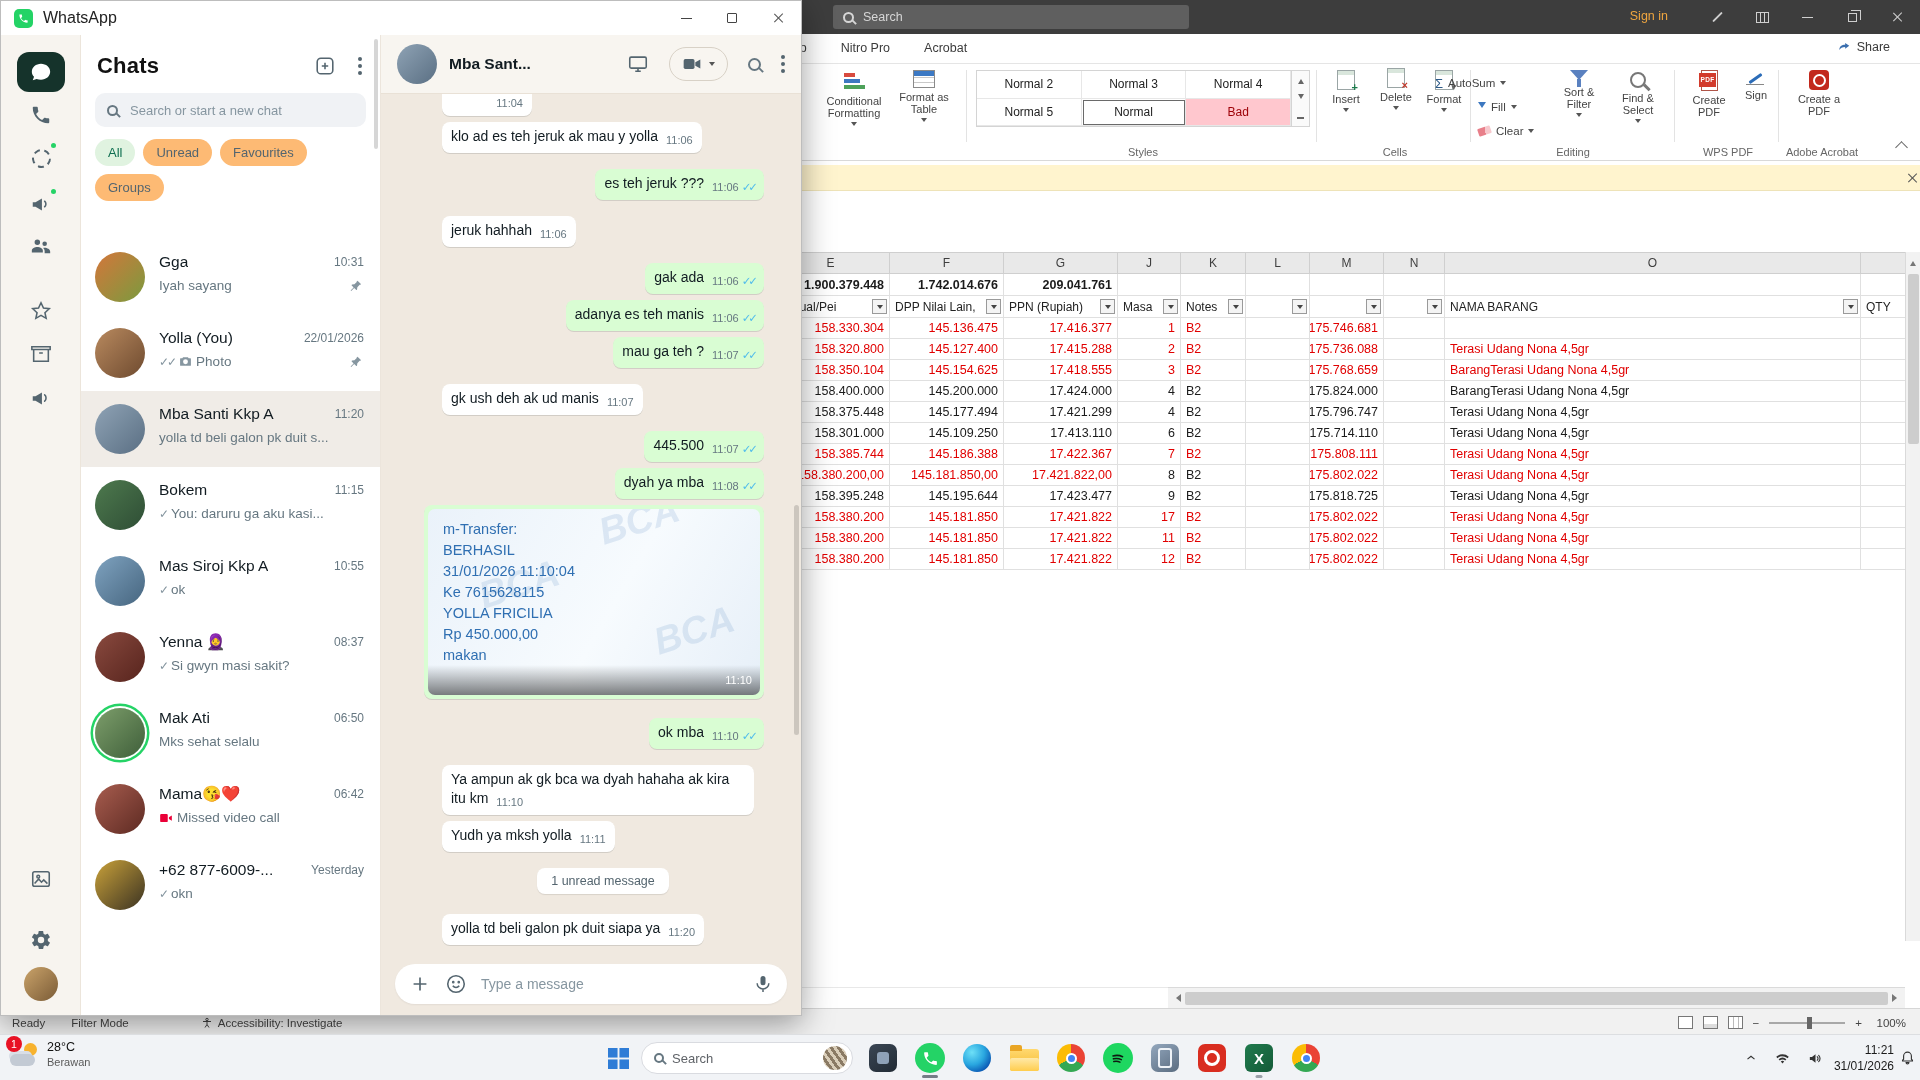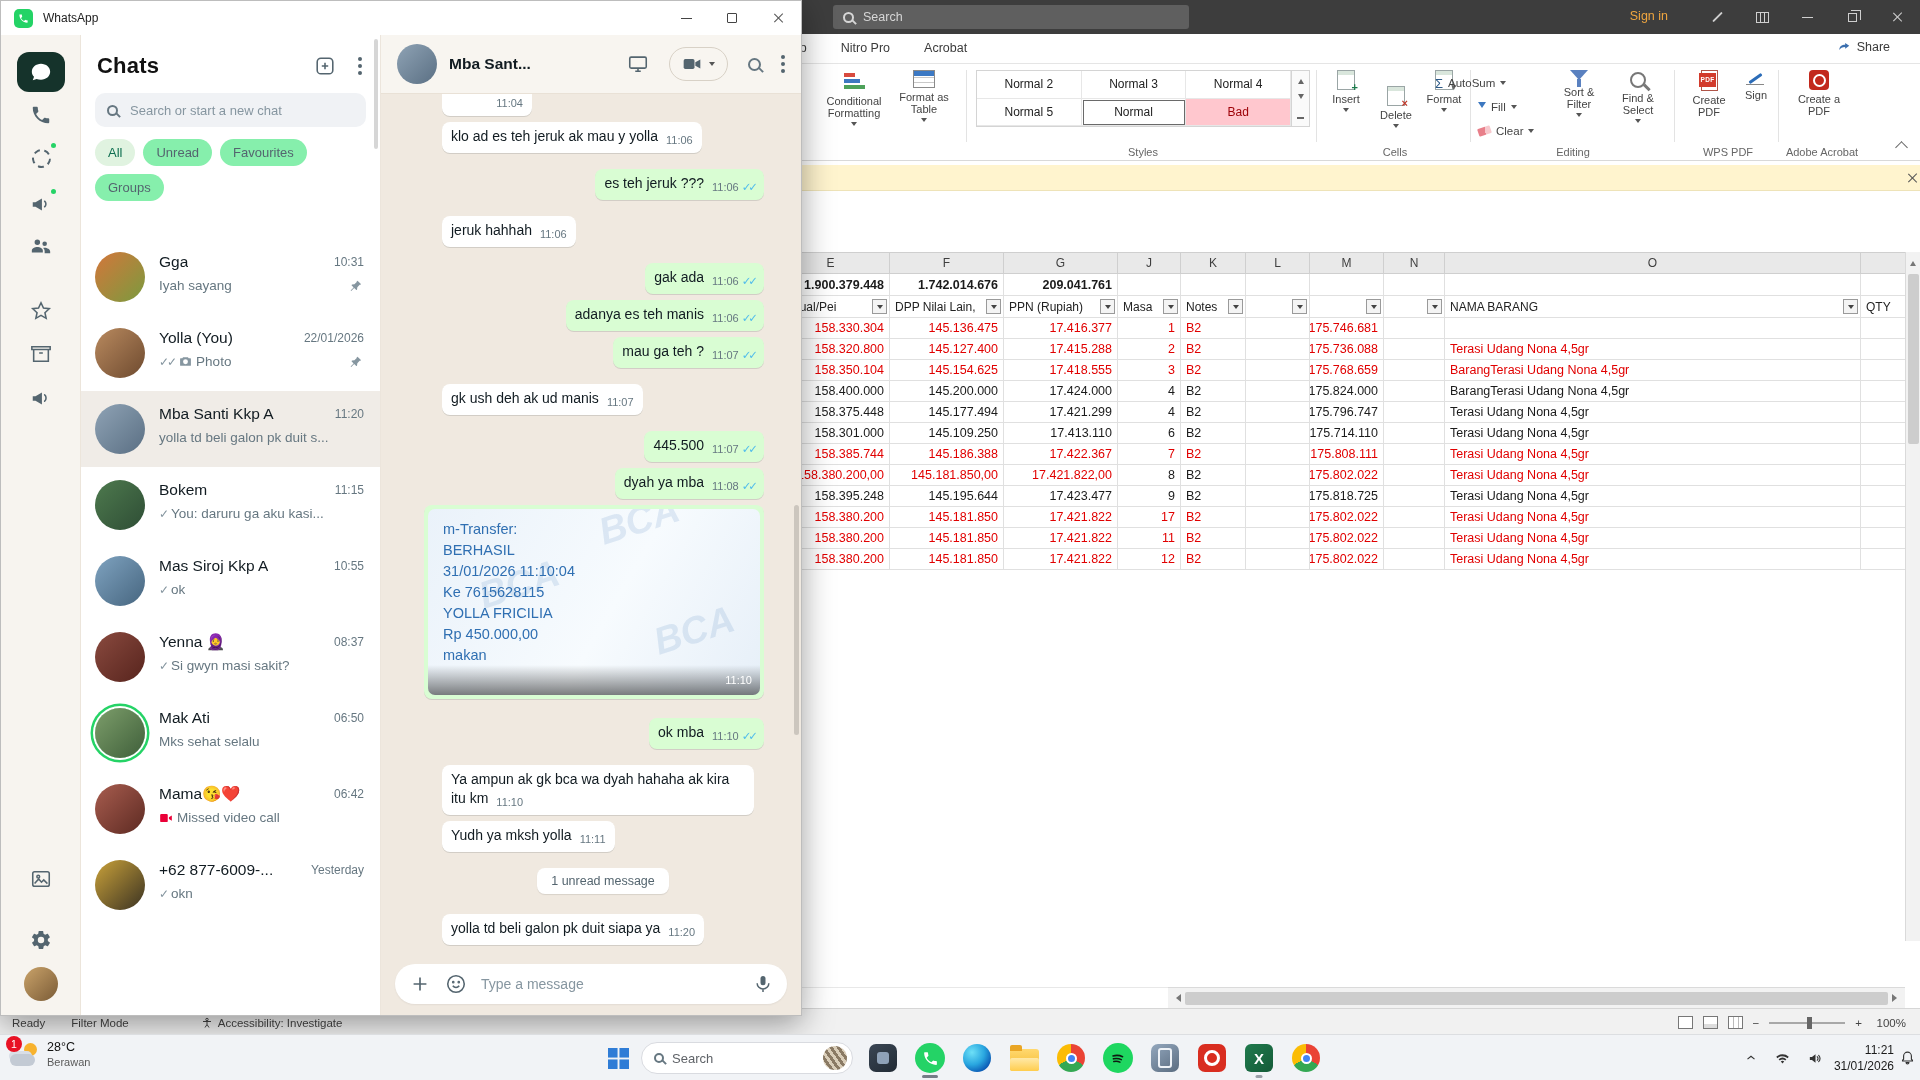--- a/index.html
+++ b/index.html
@@ -107,21 +107,21 @@
 .vw.b{background:linear-gradient(#fff 60%,#ddd 0)}
 .vw.c{background:repeating-linear-gradient(90deg,#fff 0 4px,#bbb 4px 5px)}
 .zoom-track{width:76px;height:2px;background:#a8a8a8;position:relative}
 .zoom-knob{position:absolute;left:50%;top:-5px;width:5px;height:12px;background:#666}
 .zoom-val{min-width:34px;text-align:right}
 
 
 .wa{position:absolute;left:0;top:0;width:802px;height:1016px;background:#fff;box-shadow:0 8px 30px rgba(0,0,0,.38);border:1px solid #bdbdbd;z-index:10}
 .wa-titlebar{height:34px;display:flex;align-items:center;padding-left:13px;gap:10px;background:#fff}
 .wa-logo{width:19px;height:19px;border-radius:5px;background:#24d366;display:flex;align-items:center;justify-content:center}
-.wa-title{font-size:12px;color:#222}
+.wa-title{font-size:16px;color:#222}
 .wa-winbtns{margin-left:auto;display:flex;height:34px}
 .wbtn{width:46px;display:flex;align-items:center;justify-content:center;cursor:pointer}
 .ic-minD{width:11px;border-top:1.4px solid #444}
 .ic-maxD{width:10px;height:10px;border:1.3px solid #444;border-radius:1px}
 
 .wa-rail{position:absolute;left:0;top:34px;bottom:0;width:80px;background:#f7f4ef;border-right:1px solid #ece5db}
 .rail-btn{position:absolute;left:16px;width:48px;height:40px;border-radius:12px;display:flex;align-items:center;justify-content:center;cursor:pointer}
 .rail-btn svg{width:22px;height:22px}
 .rail-btn.sel{background:#15332b}
 .rail-dot{position:absolute;right:7px;top:3px;width:9px;height:9px;border-radius:50%;background:#25d366;border:2px solid #f7f4ef}
@@ -131,21 +131,21 @@
 .wa-chats{position:absolute;left:80px;top:34px;bottom:0;width:300px;background:#fff;border-right:1px solid #ece5dc;overflow:hidden}
 .chats-head{display:flex;align-items:center;padding:18px 18px 4px 16px}
 .chats-head h1{font-size:22px;color:#111;font-weight:700;letter-spacing:.2px}
 .chats-head .hicons{margin-left:auto;display:flex;gap:22px;align-items:center}
 .kebab{width:4px;height:18px;position:relative}
 .kebab::before{content:"";position:absolute;top:0;left:0;width:4px;height:4px;border-radius:50%;background:#54656f;box-shadow:0 7px 0 #54656f,0 14px 0 #54656f}
 .chats-search{margin:10px 14px 2px;height:34px;background:#f0f2f5;border-radius:10px;display:flex;align-items:center;gap:12px;padding:0 12px}
 .chats-search input{border:none;background:none;outline:none;font-size:13px;color:#3b4a54;width:100%}
 .chats-search input::placeholder{color:#8696a0}
 .chips{display:flex;flex-wrap:wrap;gap:8px;padding:10px 14px 6px;max-width:300px}
-.chip{padding:6px 13px;border-radius:16px;background:#86efac;color:#54656f;font-size:13px;cursor:pointer}
+.chip{padding:6px 13px;border-radius:16px;background:#fdba74;color:#54656f;font-size:13px;cursor:pointer}
 .chip.sel{background:#e0f3e0;color:#0e6e50}
 .chat-list{position:absolute;top:204px;bottom:0;left:0;right:0;overflow:hidden}
 .list-sb{position:absolute;right:2px;top:4px;width:4px;height:110px;background:rgba(0,0,0,.16);border-radius:2px}
 .chat-item{position:relative;height:76px;padding:14px 16px 0 78px;cursor:pointer}
 .chat-item.sel{background:#f0ece7}
 .c-avatar{position:absolute;left:14px;top:13px;width:50px;height:50px;border-radius:50%}
 .c-avatar.ring{box-shadow:0 0 0 2px #fff,0 0 0 4.5px #25d366}
 .c-name{display:inline-block;max-width:165px;font-size:15.5px;color:#111b21;white-space:nowrap;overflow:hidden;text-overflow:ellipsis}
 .c-time{position:absolute;right:16px;top:16px;font-size:12px;color:#667781}
 .c-prev{position:absolute;left:78px;right:42px;top:39px;font-size:13.5px;color:#667781;display:flex;align-items:center;gap:4px;white-space:nowrap;overflow:hidden}
@@ -303,21 +303,21 @@
           </i>
         </div>
       <span class="rgl" style="left:976px;width:334px">Styles</span>
       <span class="vr" style="left:1316px"></span>
 
       <div class="rb" style="left:1322px;top:6px;width:48px">
         <span class="ri ri-sheet ri-ins"></span>
         <span class="rlabel">Insert</span>
           <span class="cdn"></span>
       </div>
-      <div class="rb" style="left:1372px;top:22px;width:48px">
+      <div class="rb" style="left:1372px;top:4px;width:48px">
         <span class="ri ri-sheet ri-del"></span>
         <span class="rlabel">Delete</span>
           <span class="cdn"></span>
       </div>
       <div class="rb" style="left:1420px;top:6px;width:48px">
         <span class="ri ri-sheet ri-fmt"></span>
         <span class="rlabel">Format</span>
           <span class="cdn"></span>
       </div>
       <span class="rgl" style="left:1322px;width:146px">Cells</span>

